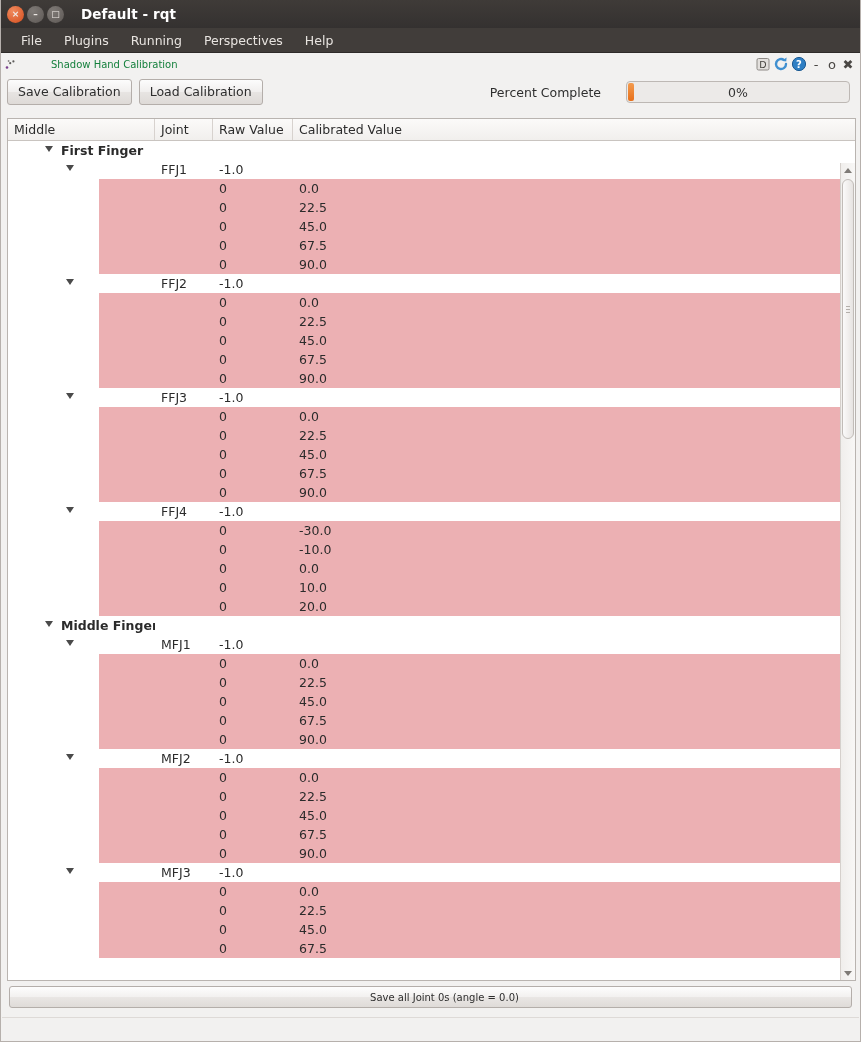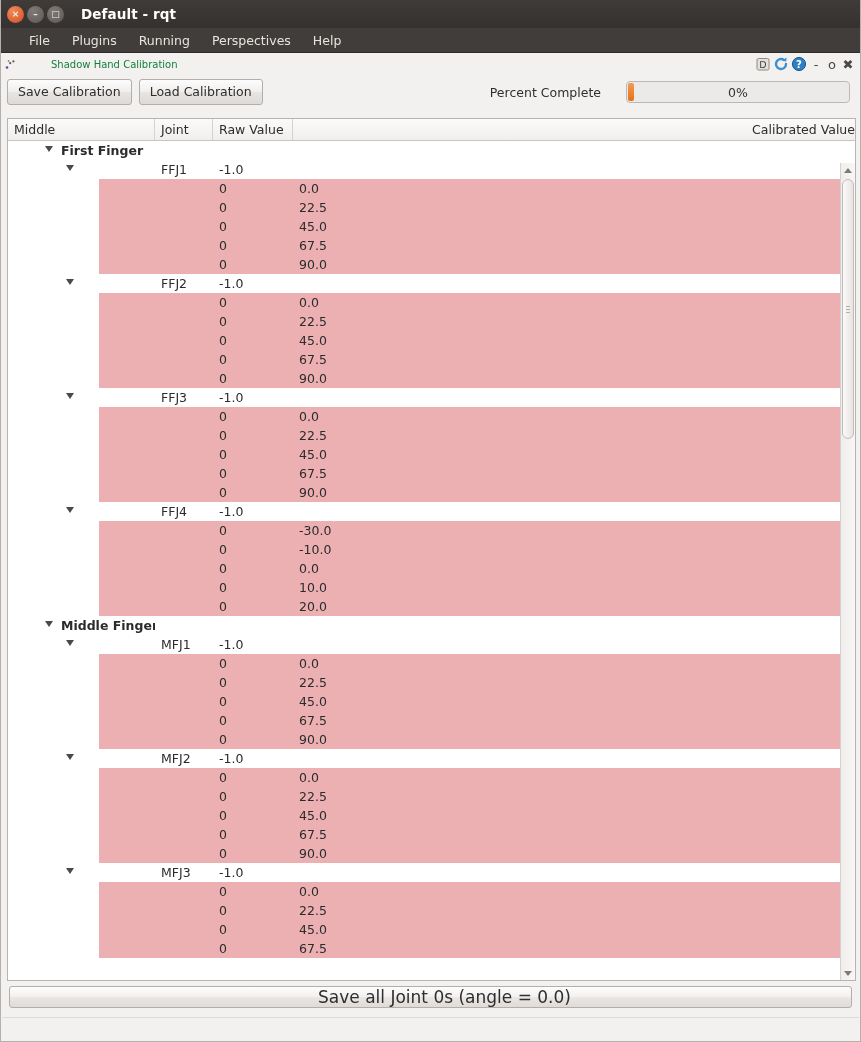--- a/index.html
+++ b/index.html
@@ -42,21 +42,21 @@
   #window-title {
     color: #ffffff; font-weight: bold; font-size: 13.5px;
     margin-left: 14px; letter-spacing: .1px;
   }
 
   
   #menubar {
     height: 25px;
     background: #413d3a;
     display: flex; align-items: center;
-    padding-left: 18px;
+    padding-left: 10px;
     border-bottom: 1px solid #2e2b29;
   }
   #menubar .mi {
     color: #e8e4e0; font-size: 12.5px;
     padding: 2px 10px; margin-right: 2px;
     white-space: nowrap;
   }
 
   
   #dock-title {
@@ -135,21 +135,21 @@
   }
   #tree-head .hc {
     font-size: 12.5px; color: #2c2c2c;
     padding: 3px 0 0 6px;
     border-right: 1px solid #d7d2ce;
     overflow: hidden; white-space: nowrap;
   }
   .c-finger { width: 147px; }
   .c-joint  { width: 58px; }
   .c-raw    { width: 80px; }
-  .c-cal    { flex: 1 1 auto; border-right: none !important; text-align: right; }
+  .c-cal    { flex: 1 1 auto; border-right: none !important; }
 
   #tree-body {
     flex: 1 1 auto; position: relative; overflow: hidden;
     background: #ffffff;
   }
   #rows { position: absolute; left: 0; top: 0; right: 0; }
 
   .row {
     height: 19px; display: flex; align-items: center;
     white-space: nowrap; font-size: 12.5px; color: #2b2b2b;
@@ -229,21 +229,21 @@
 
   
   #save-all {
     position: absolute;
     left: 8px; top: 986px;
     width: 843px; height: 22px;
     background: linear-gradient(to bottom, #fdfdfd 0%, #f3f1f0 48%, #e9e6e4 52%, #dfdbd8 100%);
     border: 1px solid #b4aeaa;
     border-radius: 3px;
     display: flex; align-items: center; justify-content: center;
-    font-size: 17px; color: #2e2e2e; padding-left: 28px;
+    font-size: 10px; color: #2e2e2e; padding-left: 28px;
   }
 
   
   #statusbar {
     position: absolute; left: 1px; right: 1px; bottom: 0;
     height: 24px;
     background: #f2f1f0;
     border-top: 1px solid #dedad7;
   }
 </style>

